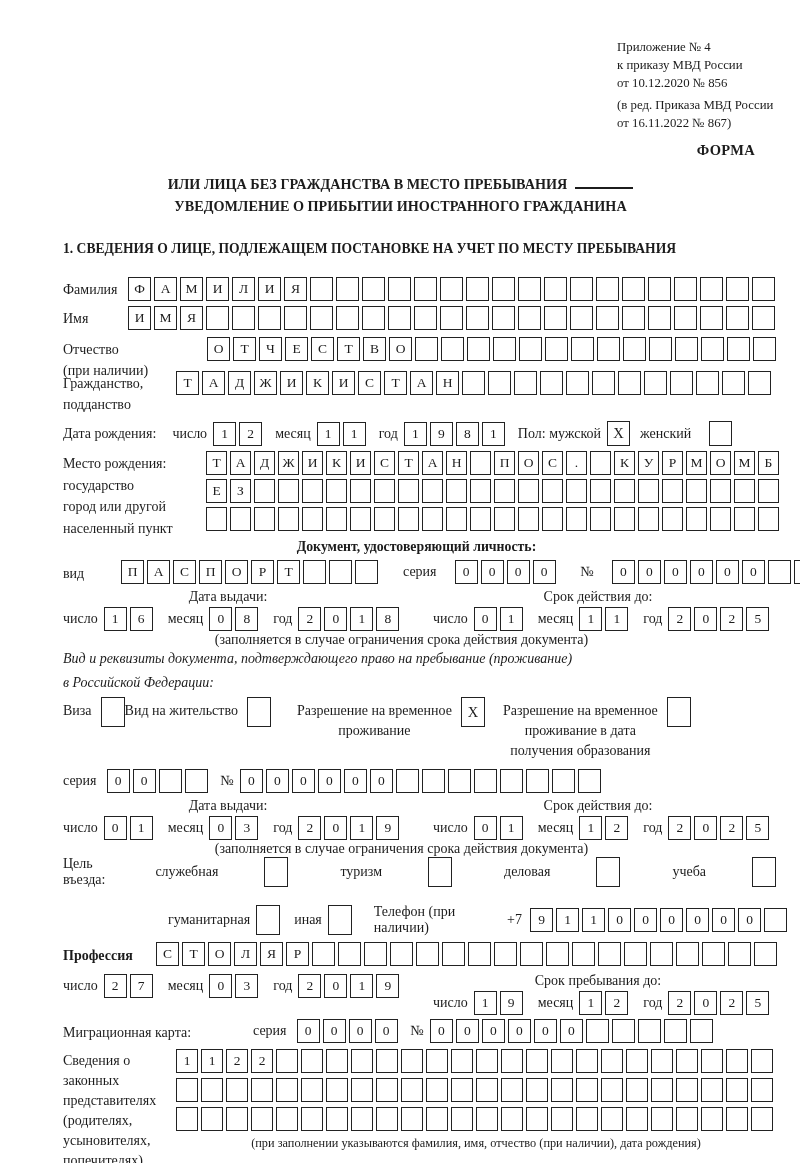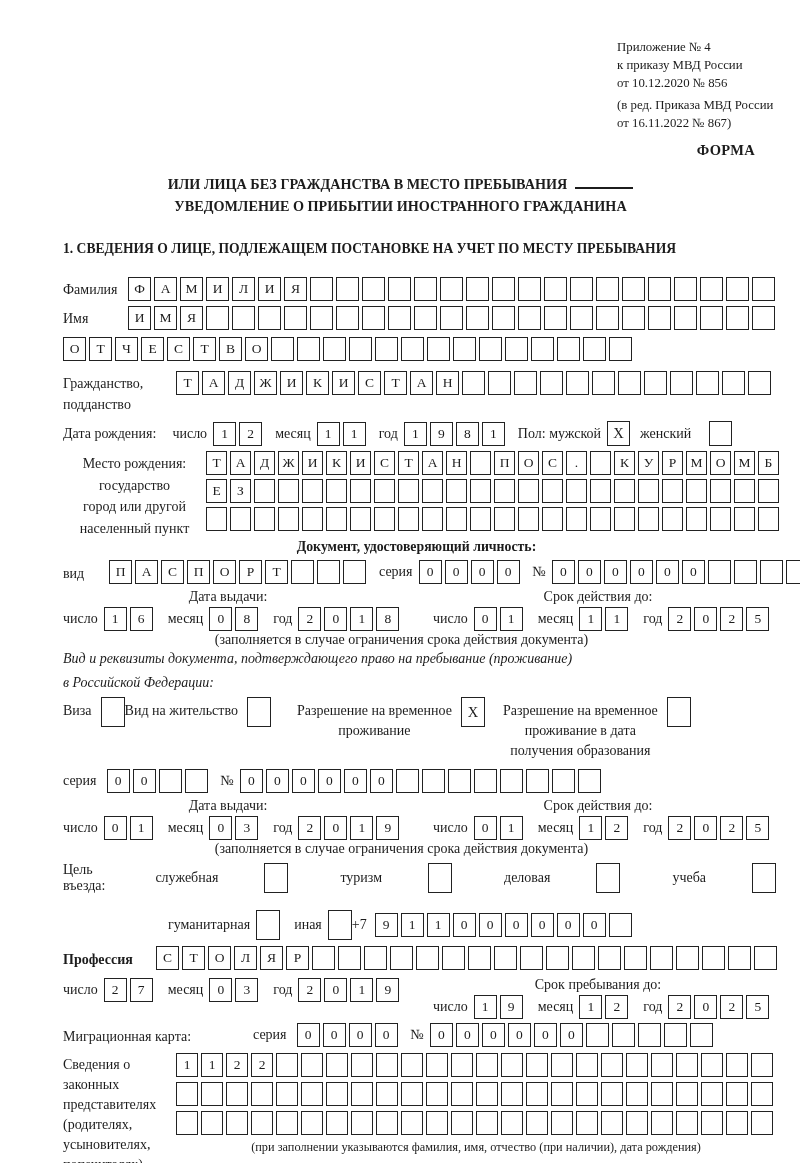--- a/index.html
+++ b/index.html
@@ -40,48 +40,48 @@
 
   .r-surname { margin-top: 20px; } .r-surname .lbl, .r-given .lbl { width: 65px; }
   .r-given { margin-top: 5px; }
   .r-patron { margin-top: 7px; height: 34px; } .r-patron .lbl { width: 144px; }
   .r-citizen { height: 34px; } .r-citizen .lbl { width: 113px; }
 
   .r-birth { margin-top: 16px; align-items: center; }
   .r-birth .w { margin-right: 6px; }
   .r-birth .gap { margin-left: 10px; }
 
-  .r-bplace { margin-top: 5px; text-align: center; }
+  .r-bplace { margin-top: 5px; }
   .r-bplace .lbl { width: 143px; line-height: 21.5px; }
   .bp-rows .cells { margin-bottom: 4px; }
 
   .doc-header { margin-top: 0; text-align: center; font-weight: bold; font-size: 13.8px; margin-right: 20px; }
 
-  .r-vid { margin-top: 5px; align-items: center; }
+  .r-vid { margin-top: 5px; align-items: center; gap: 12px; }
   .r-vid .lbl { width: 46px; }
   .mid-lbl { margin: 0 6px 0 10px; line-height: 24px; }
 
   .datepair { display: flex; margin-top: 4px; }
   .dg { width: 330px; }
   .dg2 { margin-left: 40px; }
   .dglabel { text-align: center; line-height: 17px; }
   .dgrow { display: flex; align-items: center; margin-top: 2px; }
   .dgrow .w { margin-right: 6px; }
   .dgrow .gap { margin-left: 12px; }
   .limit-note { font-size: 14px; text-align: center; margin-right: 50px; line-height: 15px; margin-top: 1px; }
 
   .intro { margin-top: 0; line-height: 24px; font-style: italic; }
 
   .r-permits { margin-top: 2px; display: flex; align-items: flex-start; }
   .popt { display: flex; align-items: flex-start; }
   .popt .plbl { line-height: 20px; text-align: center; padding-top: 4px; }
   .popt .cb { margin-left: 9px; }
 
   .r-seriya { margin-top: 8px; align-items: center; }
-  .r-purpose { margin-top: 6px; align-items: center; gap: 40px; }
+  .r-purpose { align-items: center; gap: 40px; }
   .r-purpose .olbl { margin: 0 6px 0 12px; }
   .r-purpose .olbl.first { margin-left: 0; }
   .r-purpose2 { margin-top: 16px; align-items: center; margin-left: 105px; }
   .r-purpose2 .olbl { margin: 0 6px 0 14px; }
   .r-purpose2 .olbl.first { margin-left: 0; }
   .phone-lbl { margin: 0 14px 0 22px; }
   .phone-pre { margin-right: 8px; }
 
   .r-prof { margin-top: 6px; align-items: center; } .r-prof .lbl { width: 93px; font-weight: bold; }
 
@@ -170,20 +170,24 @@
         <span class="cell"></span>
         <span class="cell"></span>
         <span class="cell"></span>
         <span class="cell"></span>
         <span class="cell"></span>
         <span class="cell"></span>
       </div>
   </div>
 
   <div class="row r-patron">
+    <div class="lbl">
+      <div>Отчество</div>
+      <div>(при наличии)</div>
+    </div>
     <div class="cells">
         <span class="cell">О</span>
         <span class="cell">Т</span>
         <span class="cell">Ч</span>
         <span class="cell">Е</span>
         <span class="cell">С</span>
         <span class="cell">Т</span>
         <span class="cell">В</span>
         <span class="cell">О</span>
         <span class="cell"></span>
@@ -557,20 +561,21 @@
     <span class="cb"></span>
     <span class="olbl">транзит</span>
     <span class="cb"></span>
   </div>
 
   <div class="row r-purpose2">
     <span class="olbl first">гуманитарная</span>
     <span class="cb"></span>
     <span class="olbl">иная</span>
     <span class="cb"></span>
+    <span class="phone-lbl">Телефон (при наличии)</span>
     <span class="phone-pre">+7</span>
     <span class="cells">
         <span class="cell">9</span>
         <span class="cell">1</span>
         <span class="cell">1</span>
         <span class="cell">0</span>
         <span class="cell">0</span>
         <span class="cell">0</span>
         <span class="cell">0</span>
         <span class="cell">0</span>

